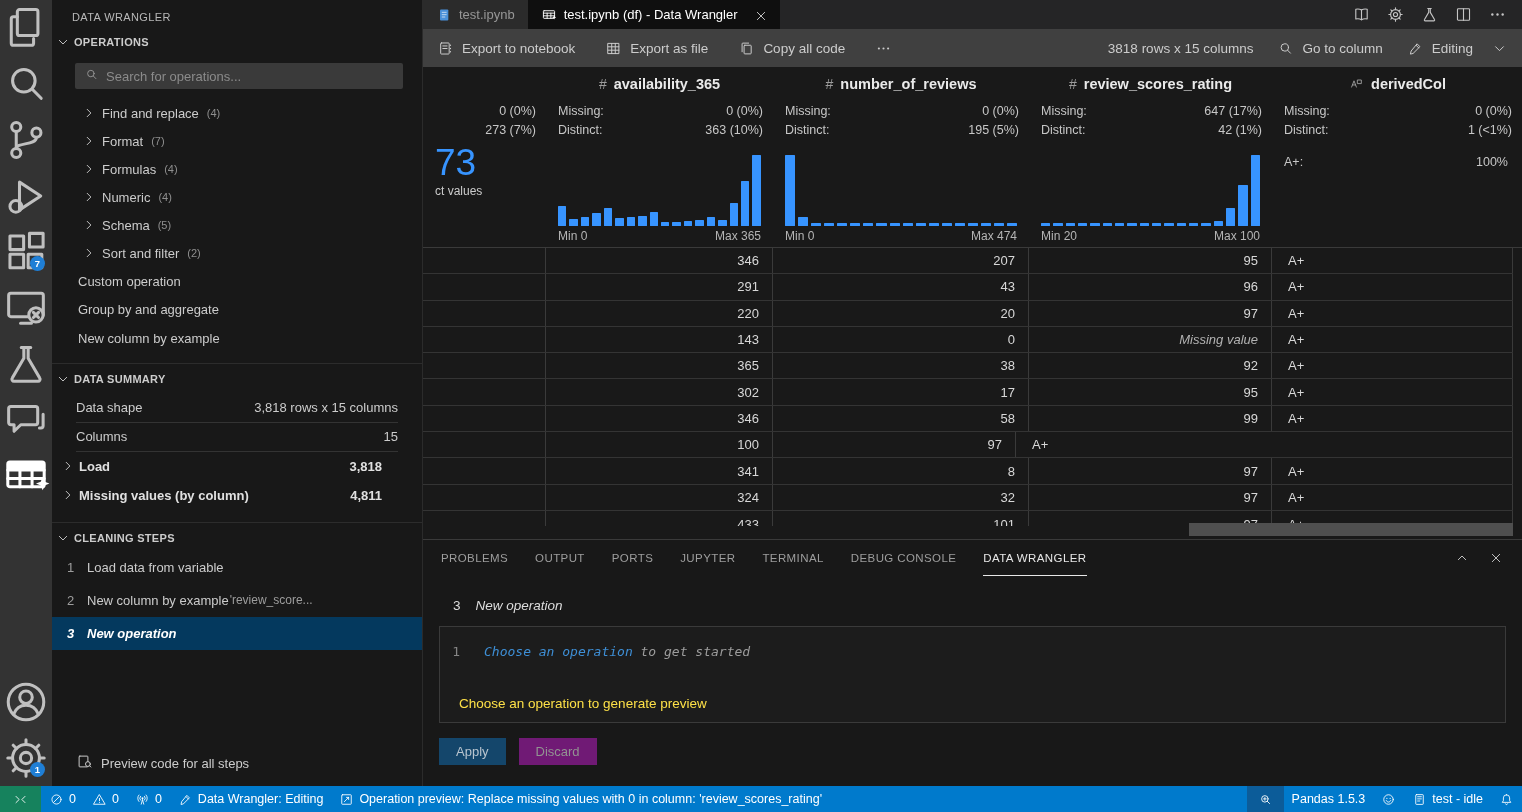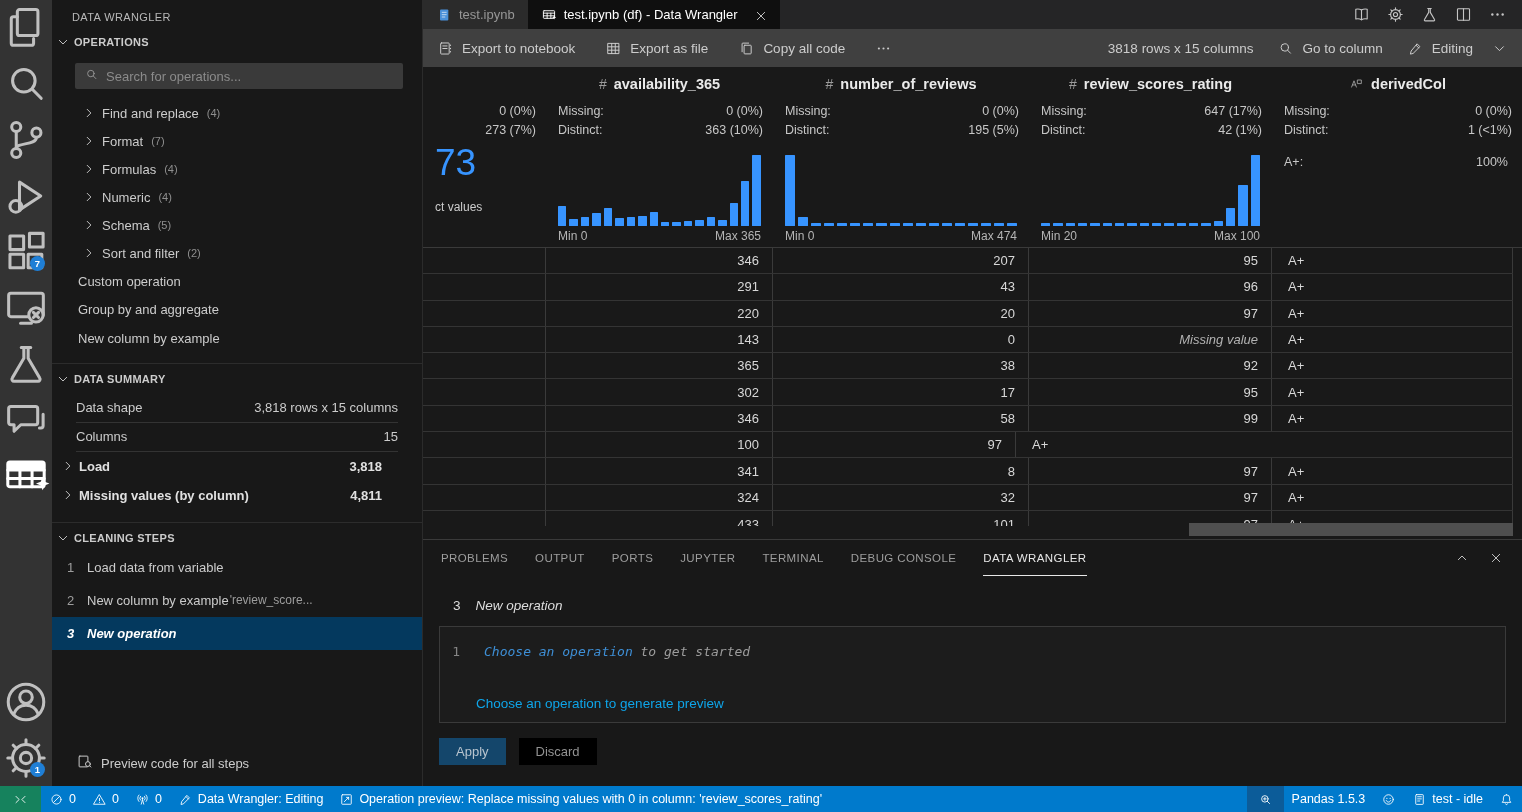--- a/index.html
+++ b/index.html
@@ -73,21 +73,21 @@
   .cname .typeglyph { color:#9d9d9d; font-weight:400; font-size:14px; display:flex; align-items:center; }
   .typeglyph svg { width:16px; height:16px; }
   .stats { height:40px; padding:1px 10px 0 12px; font-size:12.5px; color:#c7c7c7; }
   .stat-row { display:flex; justify-content:space-between; line-height:19px; }
   .stat-row.valonly { justify-content:flex-end; }
   .chart { flex:1; position:relative; padding:0 12px; }
   .hist { position:absolute; left:12px; right:12px; top:14px; bottom:3px; display:flex; align-items:flex-end; gap:3px; }
   .bar { flex:1; background:#3794ff; border-radius:0.5px; }
   .minmax { height:18px; display:flex; justify-content:space-between; padding:0 12px; font-size:12px; color:#b5b5b5; }
   .bigdistinct { color:#3794ff; font-size:37px; line-height:40px; font-weight:400; margin-top:2px; }
-  .bigcap { font-size:12px; color:#cccccc; margin-top:17px; }
+  .bigcap { font-size:12px; color:#cccccc; margin-top:1px; }
   .catrow { display:flex; justify-content:space-between; font-size:12.5px; color:#c7c7c7; margin-top:14px; }
 
   #grid-body { flex:1; position:relative; overflow:hidden; margin-right:9px; }
   .grow { height:26.3px; display:flex; border-bottom:1px solid #343434; color:#d8d8d8; }
   .gcell { flex-shrink:0; display:flex; align-items:center; justify-content:flex-end; padding:0 13px; border-right:1px solid #3a3a3a; overflow:hidden; white-space:nowrap; }
   .gcell.left { justify-content:flex-start; padding-left:16px; }
   .gcell .missing { font-style:italic; color:#b2b2b2; }
   .grow.partial { height:15px; overflow:hidden; border-bottom:0; }
   .grow.partial .gcell { height:26.3px; align-self:flex-start; }
   .hscroll { position:absolute; right:0; bottom:3px; width:324px; height:13px; background:#4f4f4f; cursor:pointer; }
@@ -99,25 +99,25 @@
   .ptab.active { color:#e7e7e7; border-bottom-color:#e7e7e7; }
   #panel-tab-actions { margin-left:auto; display:flex; gap:18px; color:#cccccc; }
   #panel-tab-actions svg { width:16px; height:16px; cursor:pointer; }
   .panel-step { padding:22px 0 0 30px; display:flex; gap:15px; font-size:13.5px; color:#dddddd; }
   .panel-step .t { font-style:italic; }
   .codebox { margin:13px 16px 0 16px; height:97px; border:1px solid #3a3a3a; background:#1c1c1c; position:relative; flex-shrink:0; }
   .codeline { display:flex; padding-top:17px; font-family:"DejaVu Sans Mono", monospace; font-size:13px; font-style:italic; }
   .codeline .lineno { width:44px; text-align:right; padding-right:24px; color:#858585; font-style:normal; flex-shrink:0; }
   .codeline .kw { color:#3e8fd6; }
   .codeline .rest { color:#9d9d9d; }
-  .preview-note { position:absolute; left:36px; bottom:11px; font-size:13.5px; color:#0ea5e9; font-style:normal; }
+  .preview-note { position:absolute; left:19px; bottom:11px; font-size:13.5px; color:#fde047; font-style:normal; }
   .panel-actions { display:flex; gap:13px; padding:15px 16px 0 16px; }
   .btn { border:0; font-size:13px; font-family:"Liberation Sans",sans-serif; padding:6px 17px; cursor:pointer; }
   .btn.apply { background:#14466b; color:#b9c5cf; }
-  .btn.discard { background:#000000; color:#929292; }
+  .btn.discard { background:#701a75; color:#929292; }
 
   
   #statusbar { height:26px; background:#007acc; display:flex; align-items:center; color:#ffffff; font-size:12.5px; flex-shrink:0; }
   .st-remote { width:41px; height:100%; background:#16825d; display:flex; align-items:center; justify-content:center; cursor:pointer; flex-shrink:0; }
   .st-remote svg { width:15px; height:15px; }
   .st-item { display:flex; align-items:center; gap:5px; padding:0 8px; height:100%; cursor:pointer; white-space:nowrap; }
   .st-item svg { width:14.5px; height:14.5px; }
   #st-right { margin-left:auto; display:flex; align-items:center; height:100%; }
   .st-item.zoomseg { background:#0c5c99; width:37px; justify-content:center; }
 </style>

